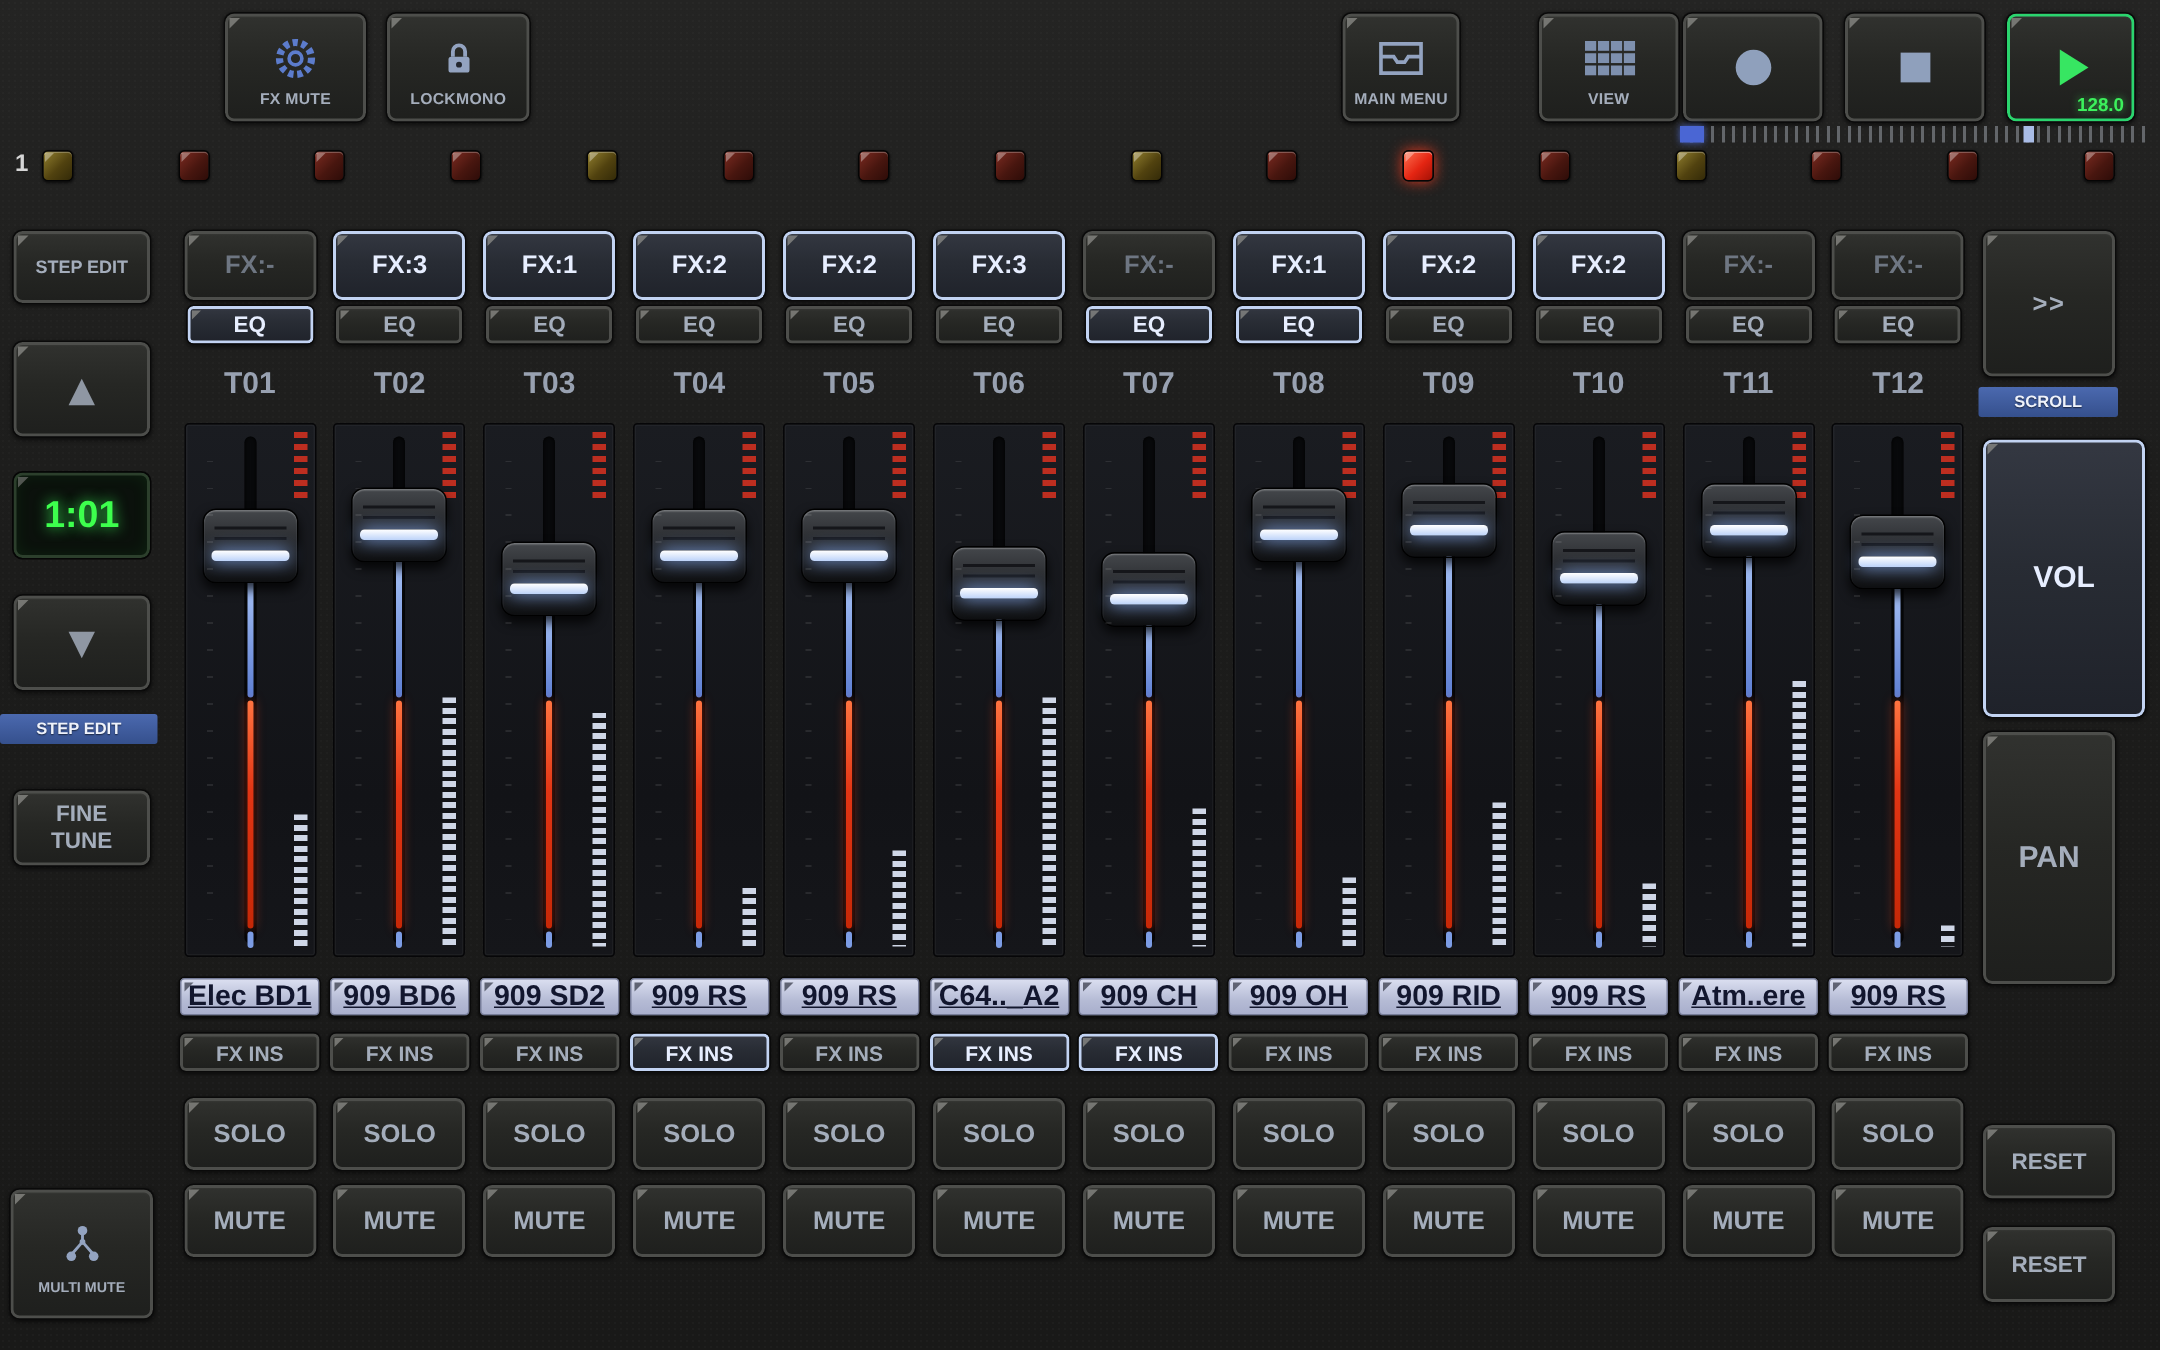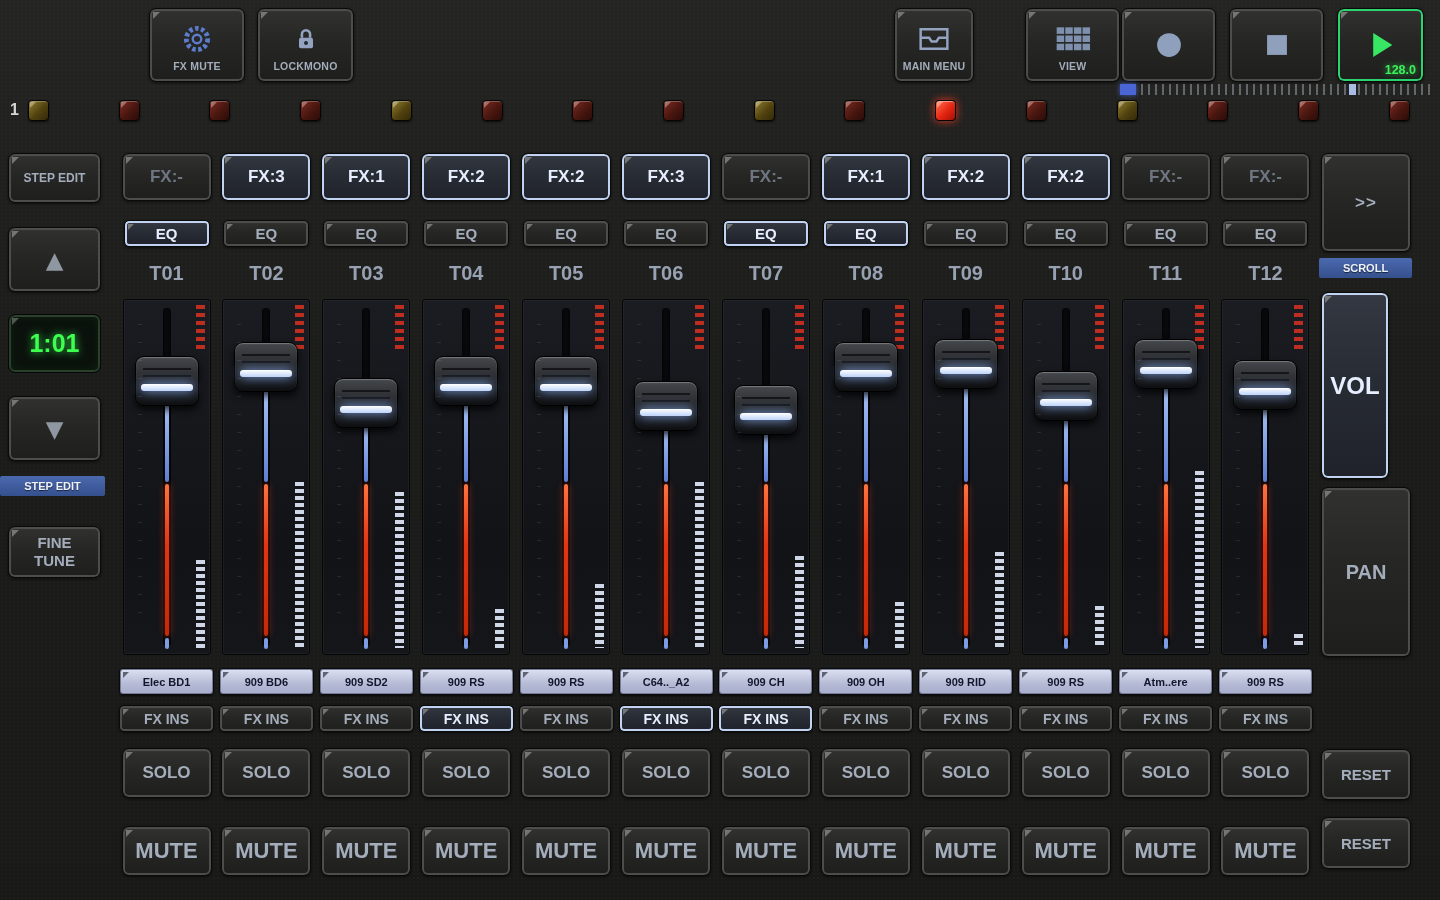--- a/index.html
+++ b/index.html
@@ -67,29 +67,29 @@
   .bluebar{ position:absolute; display:flex; align-items:center; justify-content:center;
     background:linear-gradient(180deg,#4b69af 0%,#35508d 100%); color:#eef2fb;
     font-size:11px; font-weight:bold; text-shadow:0 1px 1px rgba(0,0,0,.6); border-radius:2px; }
   .sb-stepedit-label{ left:0; top:476px; width:105px; height:20px; }
   .sb-finetune{ left:8px; top:526px; width:93px; height:52px; font-size:15px; text-align:center; line-height:1.2; padding:0 14px; }
   .sb-multimute{ left:6px; top:792px; width:97px; height:88px; }
   .mm-label{ font-size:9.5px; margin-top:4px; }
   
   .sb-scroll{ left:1321px; top:153px; width:90px; height:99px; font-size:17px; letter-spacing:1px; }
   .sb-scroll-label{ left:1319px; top:258px; width:93px; height:20px; }
-  .sb-vol{ left:1321px; top:292px; width:68px; height:187px; font-size:24px; }
+  .sb-vol{ left:1321px; top:292px; width:110px; height:187px; font-size:20px; }
   .sb-pan{ left:1321px; top:487px; width:90px; height:170px; font-size:20px; }
   .sb-reset1{ left:1321px; top:749px; width:90px; height:51px; font-size:15px; }
   .sb-reset2{ left:1321px; top:817px; width:90px; height:52px; font-size:15px; }
   
   .mixer{ position:absolute; left:118px; top:142px; width:1196px; height:740px; display:flex; justify-content:space-between; }
   .track{ display:flex; flex-direction:column; align-items:center; width:97px; }
   .fx-btn{ margin-top:11px; height:48px; width:90px; font-size:17px; }
-  .eq-btn{ margin-top:19px; height:27px; width:86px; font-size:15px; border-radius:5px; }
+  .eq-btn{ margin-top:2px; height:27px; width:86px; font-size:15px; border-radius:5px; }
   .eq-btn::before, .fxins-btn::before{ border-top-width:6px; border-right-width:6px; }
   .track-id{ margin-top:12px; height:28px; line-height:28px; font-size:20px; font-weight:bold; color:#98a1b1; }
   .fader-panel{ position:relative; margin-top:12px; height:356px; width:88px;
     background:linear-gradient(180deg,#1a1c21 0%,#121317 70%,#15161a 100%);
     border:1px solid #060608; border-radius:3px; box-shadow:inset 0 0 0 1px rgba(255,255,255,.04); }
   .fader-panel::after{ content:""; position:absolute; left:14px; top:24px; bottom:24px; width:4px;
     background:repeating-linear-gradient(180deg,rgba(255,255,255,.09) 0 1px,transparent 1px 18px); }
   .slot{ position:absolute; left:50%; transform:translateX(-50%); top:8px; bottom:8px; width:8px;
     background:#08090b; border-radius:4px; box-shadow:inset 0 0 3px #000; }
   .line{ position:absolute; left:50%; transform:translateX(-50%); width:4px; border-radius:2px; }
@@ -100,27 +100,27 @@
     background:repeating-linear-gradient(180deg,#cf3020 0 4px,transparent 4px 8px); opacity:.9; }
   .meter{ position:absolute; right:5px; bottom:6px; width:9px;
     background:repeating-linear-gradient(180deg,#d9e1f2 0 4px,transparent 4px 7px); opacity:.95; }
   .knob{ position:absolute; left:50%; transform:translateX(-50%); width:64px; height:50px;
     background:linear-gradient(180deg,#44474b 0%,#2b2d31 40%,#0e0f11 100%);
     border:1px solid #000; border-radius:9px;
     box-shadow:0 4px 7px rgba(0,0,0,.75), inset 0 1px 1px rgba(255,255,255,.28); cursor:grab; }
   .knob::before{ content:""; position:absolute; left:7px; right:7px; top:11px; height:2px; background:#15161a; box-shadow:0 7px 0 #15161a; }
   .knob::after{ content:""; position:absolute; left:5px; right:5px; top:27px; height:7px; border-radius:3px;
     background:linear-gradient(180deg,#ffffff,#bdd3f9); box-shadow:0 0 11px rgba(140,180,255,.95); }
-  .sample-btn{ margin-top:13px; height:27px; width:95px; font-size:11px; border-radius:4px;
+  .sample-btn{ margin-top:13px; height:27px; width:95px; font-size:19px; border-radius:4px;
     background:linear-gradient(180deg,#dde1f2 0%,#b5bbd5 60%,#a7adcb 100%);
-    color:#12162e; box-shadow:inset 0 0 0 1px #767c98, 0 1px 2px rgba(0,0,0,.6); }
+    color:#12162e; box-shadow:inset 0 0 0 1px #767c98, 0 1px 2px rgba(0,0,0,.6);text-decoration:underline; }
   .sample-btn::before{ border-top-color:#3a3e4c; border-top-width:6px; border-right-width:6px; }
   .fxins-btn{ margin-top:10px; height:27px; width:95px; font-size:14px; border-radius:5px; }
   .solo-btn{ margin-top:16px; height:50px; width:90px; font-size:17px; }
-  .mute-btn{ margin-top:28px; height:50px; width:90px; font-size:22px; }
+  .mute-btn{ margin-top:8px; height:50px; width:90px; font-size:17px; }
   svg{ display:block; }
 </style>
 </head>
 <body>
 
 <div class="app">
 
 
   <button class="btn abs tbtn tb-fxedit">
     <span class="ticon">
@@ -230,20 +230,36 @@
       <span class="arrow-glyph">▲</span>
     </button>
   <div class="sb-pos">
       <span>1:01</span>
     </div>
   <button class="btn abs sb-down">
       <span class="arrow-glyph">▼</span>
     </button>
   <div class="bluebar sb-stepedit-label">STEP EDIT</div>
   <button class="btn abs sb-finetune">FINE TUNE</button>
+  <button class="btn abs sb-multimute">
+    <span class="ticon">
+      <svg width="32" height="28" viewBox="0 0 30 26">
+        <g stroke="#93a3c0" stroke-width="1.8" fill="none">
+            <path d="M15 12 L8 20 M15 12 L22 20 M15 12 V6"></path>
+          </g>
+        <g fill="#93a3c0">
+            <circle cx="15" cy="5" r="3"></circle>
+            <circle cx="8" cy="21" r="3"></circle>
+            <circle cx="22" cy="21" r="3"></circle>
+            <circle cx="15" cy="12" r="1.8"></circle>
+          </g>
+      </svg>
+    </span>
+    <span class="mm-label">MULTI MUTE</span>
+  </button>
 
   <button class="btn abs sb-scroll">&gt;&gt;</button>
   <div class="bluebar sb-scroll-label">SCROLL</div>
   <button class="btn abs active sb-vol">VOL</button>
   <button class="btn abs sb-pan">PAN</button>
   <button class="btn abs sb-reset1">RESET</button>
   <button class="btn abs sb-reset2">RESET</button>
 
   <main class="mixer">
     <div class="track">

